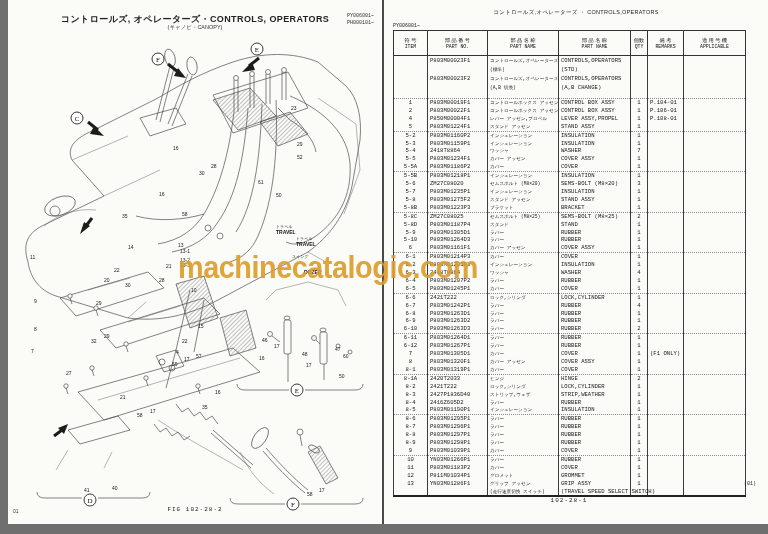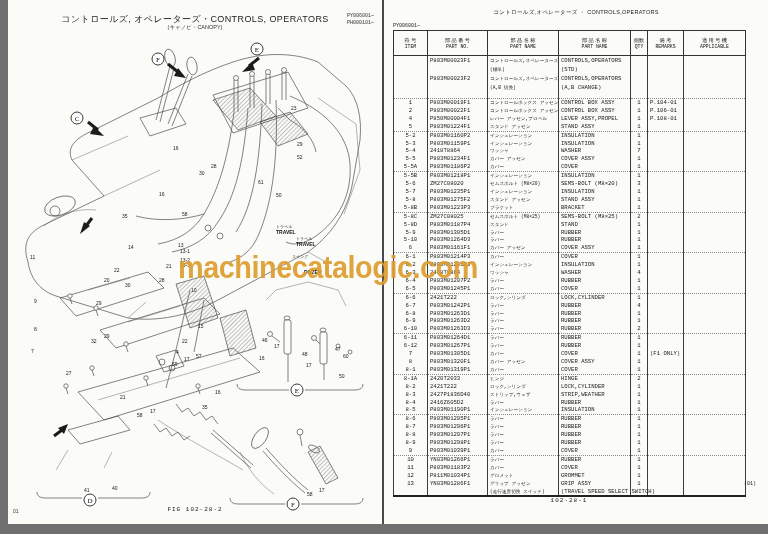--- a/index.html
+++ b/index.html
@@ -8,21 +8,21 @@
     background:#6f6f6f;
     font-family:"Liberation Sans",sans-serif;
     -webkit-font-smoothing:antialiased;
   }
   .page{position:absolute;top:0;background:#fbfbf8;height:524px;}
   #left-page{left:8px;width:374px;border-right:2px solid #4a4a4a;}
   #right-page{left:384px;width:384px;}
 
   
   .lp-title{position:absolute;top:13px;left:0;width:100%;text-align:center;
-    font-size:9px;font-weight:normal;letter-spacing:.4px;color:#222;}
+    font-size:9px;font-weight:bold;letter-spacing:.4px;color:#222;}
   .lp-subtitle{position:absolute;top:24px;left:0;width:100%;text-align:center;
     font-size:5.5px;color:#333;}
   .lp-serials{position:absolute;top:13px;right:8px;font-size:5px;line-height:6.5px;
     color:#333;font-family:"Liberation Mono",monospace;}
   .lp-fig{position:absolute;top:506px;left:0;width:100%;text-align:center;
     font-size:6px;color:#222;font-family:"Liberation Mono",monospace;letter-spacing:1px;}
   .lp-pageno{position:absolute;top:508px;left:5px;font-size:5px;color:#333;}
   #diagram{position:absolute;left:0;top:0;}
   #diagram .art{stroke:#4d4d4d;stroke-width:.7;fill:none;}
   #diagram .artThin{stroke:#6a6a6a;stroke-width:.5;fill:none;}

